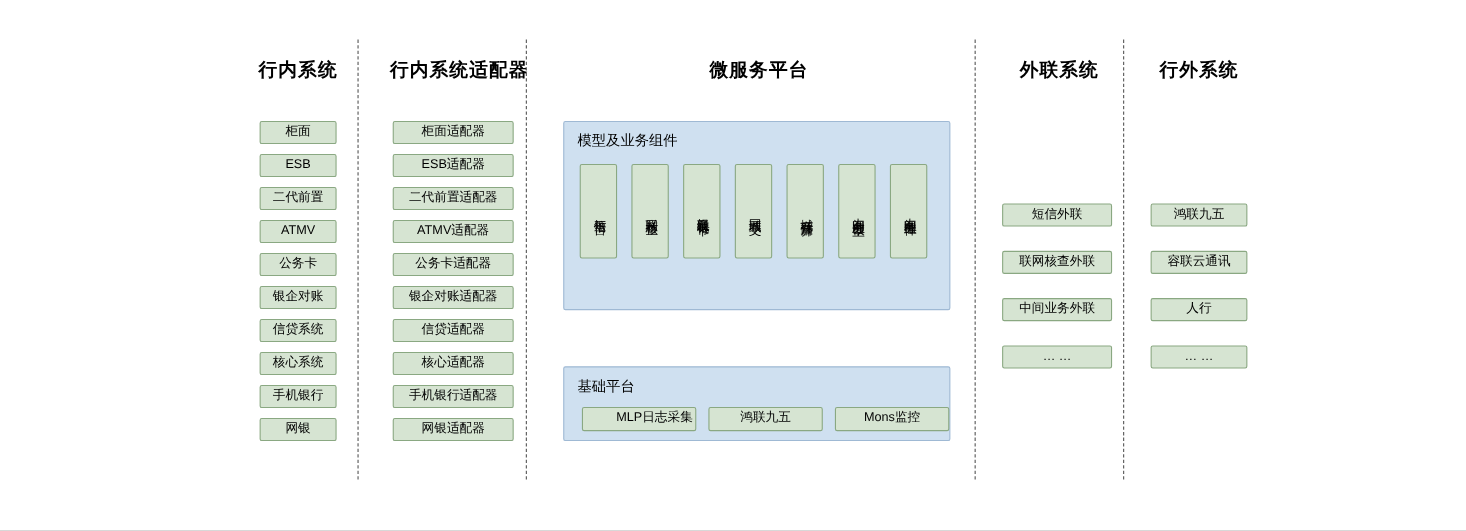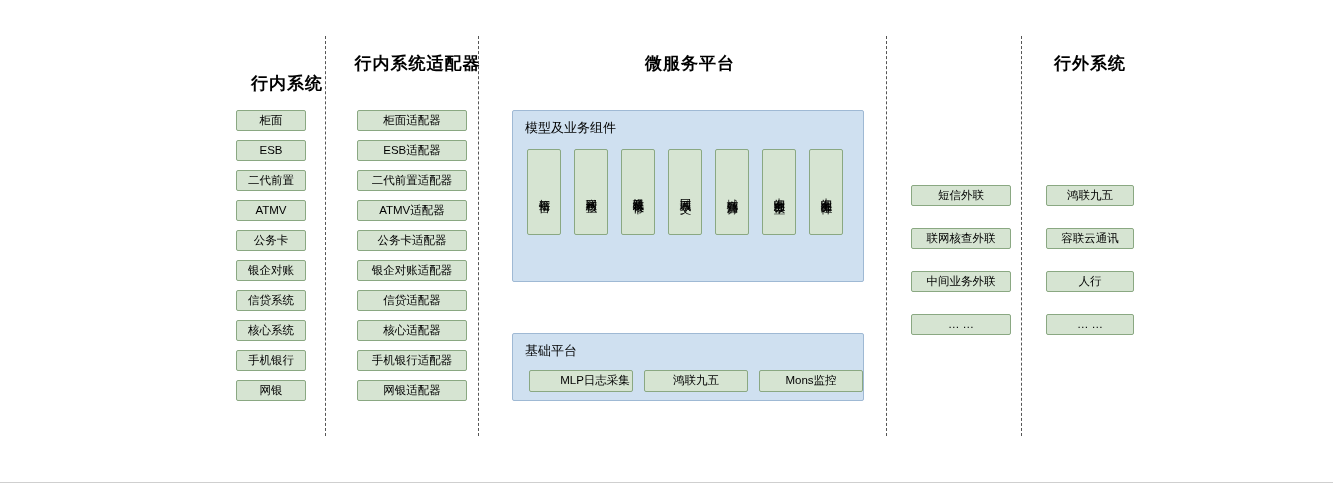--- a/index.html
+++ b/index.html
@@ -95,23 +95,24 @@
     bottom: 0;
     height: 0;
     border-top: 1px solid #cfcfcf;
   }
 </style>
 </head>
 <body>
 
 <div id="canvas">
 
-  <div class="col-title" style="left:212px; top:52px; width:150px;margin-top:20px;">行内系统</div>
+  <div class="col-title" style="left:196px; top:52px; width:150px;">行内系统</div>
   <div class="col-title" style="left:330px; top:52px; width:175px;">行内系统适配器</div>
   <div class="col-title" style="left:512px; top:52px; width:356px;">微服务平台</div>
+  <div class="col-title" style="left:888px; top:52px; width:150px;">外联系统</div>
   <div class="col-title" style="left:1010px; top:52px; width:160px;">行外系统</div>
 
   <div class="divider" style="left:325px;"></div>
   <div class="divider" style="left:478px;"></div>
   <div class="divider" style="left:886px;"></div>
   <div class="divider" style="left:1021px;"></div>
 
   <div class="stack" style="left:236px; top:110px; width:70px;">
     <div class="node">柜面</div>
     <div class="node">ESB</div>

